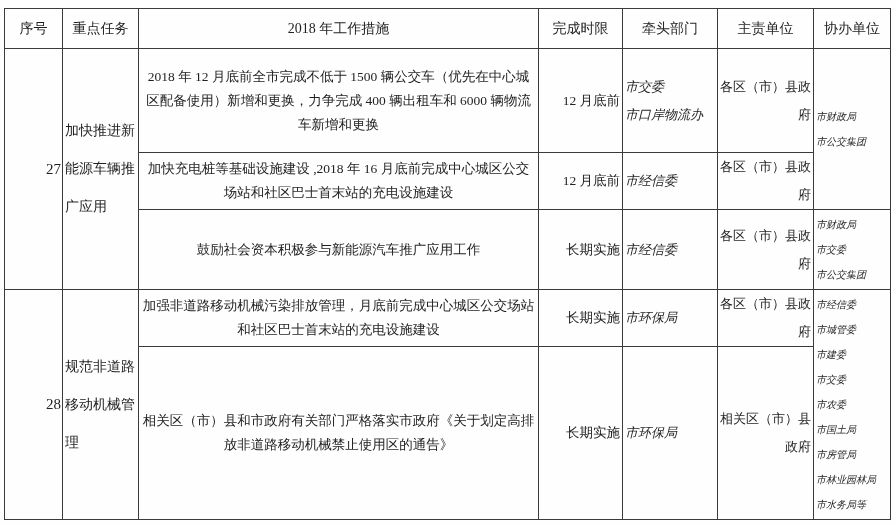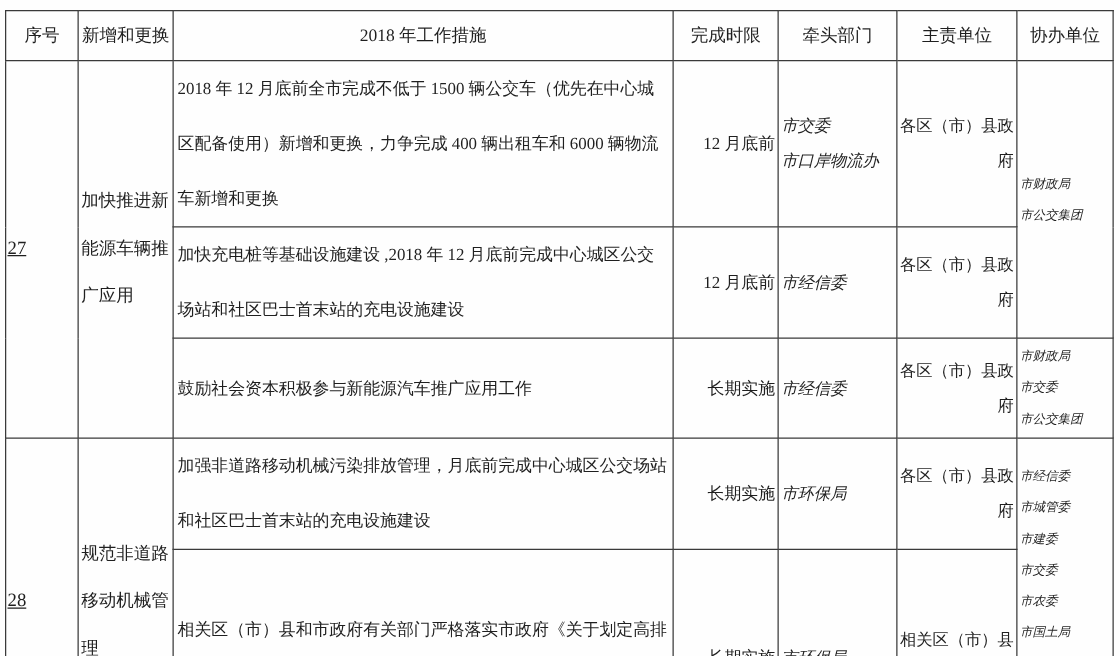--- a/index.html
+++ b/index.html
@@ -28,37 +28,36 @@
     overflow: visible;
   }
   th.hdr {
     font-size: 14px;
     text-align: center;
     padding: 0 1px;
     white-space: nowrap;
   }
   td.seq {
     font-size: 15px;
-    text-align: left;
-    text-decoration: underline;
+    text-align: right;
   }
   td.task {
     font-size: 14px;
     font-weight: bold;
     line-height: 38px;
     padding: 0 2px;
     text-align: left;
     letter-spacing: 0;
     font-family: Liberation Serif, serif;
   }
   td.measure {
     font-size: 13.5px;
-    line-height: 44px;
+    line-height: 24px;
     padding: 0 3px;
-    text-align: left;
+    text-align: center;
   }
   td.dl {
     font-size: 13.5px;
     padding: 0 2px;
     text-align: right;
     white-space: nowrap;
   }
   td.side {
     font-size: 13px;
     line-height: 28px;
@@ -92,42 +91,42 @@
       <col style="width:400px">
       <col style="width:84px">
       <col style="width:95px">
       <col style="width:96px">
       <col style="width:77px">
     </colgroup>
 
     <tbody>
         <tr style="height:40px">
       <th class="hdr">序号</th>
-      <th class="hdr">新增和更换</th>
+      <th class="hdr">重点任务</th>
       <th class="hdr">2018 年工作措施</th>
       <th class="hdr">完成时限</th>
       <th class="hdr">牵头部门</th>
       <th class="hdr">主责单位</th>
       <th class="hdr">协办单位</th>
     </tr>
 
     <tr style="height:104px">
       <td class="seq" rowspan="3">27</td>
       <td class="task" rowspan="3">加快推进新能源车辆推广应用</td>
       <td class="measure">2018 年 12 月底前全市完成不低于 1500 辆公交车（优先在中心城区配备使用）新增和更换，力争完成 400 辆出租车和 6000 辆物流车新增和更换</td>
       <td class="dl">12 月底前</td>
       <td class="side">市交委
 市口岸物流办</td>
       <td class="main">各区（市）县政府</td>
       <td class="side assist" rowspan="2">市财政局
 市公交集团</td>
     </tr>
 
     <tr style="height:56px">
-      <td class="measure">加快充电桩等基础设施建设 ,2018 年 12 月底前完成中心城区公交场站和社区巴士首末站的充电设施建设</td>
+      <td class="measure">加快充电桩等基础设施建设 ,2018 年 16 月底前完成中心城区公交场站和社区巴士首末站的充电设施建设</td>
       <td class="dl">12 月底前</td>
       <td class="side">市经信委</td>
       <td class="main">各区（市）县政府</td>
     </tr>
 
     <tr style="height:80px">
       <td class="measure">鼓励社会资本积极参与新能源汽车推广应用工作</td>
       <td class="dl">长期实施</td>
       <td class="side">市经信委</td>
       <td class="main">各区（市）县政府</td>

